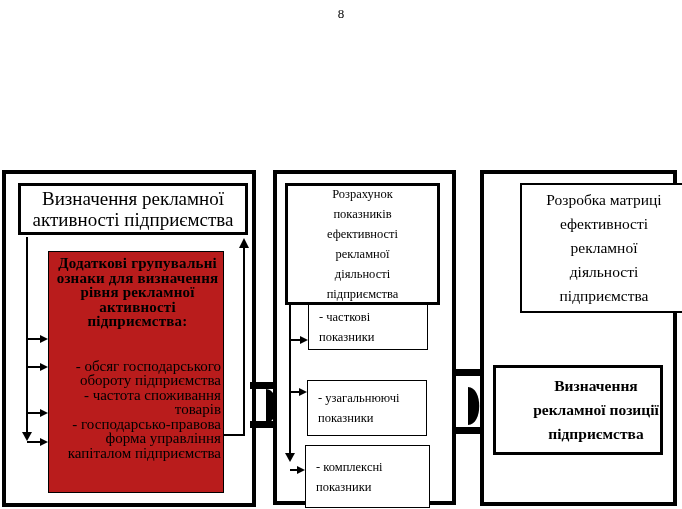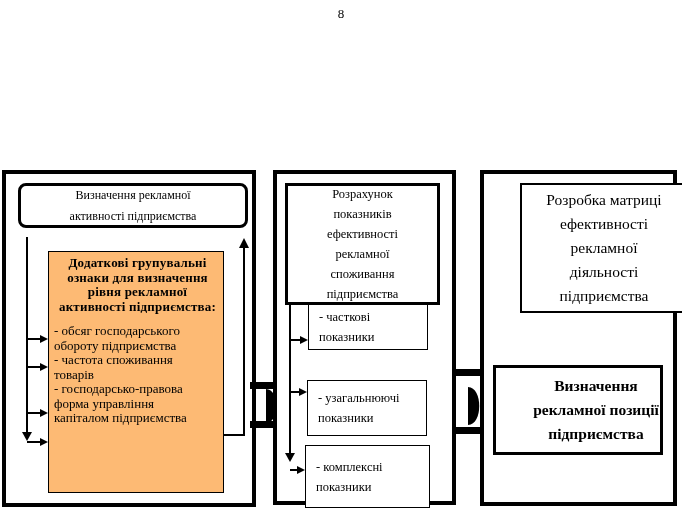--- a/index.html
+++ b/index.html
@@ -18,28 +18,28 @@
   }
   .outer{border:4px solid #000;background:#fff;}
   .box{
     background:#fff;
     display:flex;align-items:center;justify-content:center;
     text-align:center;white-space:pre-line;
   }
   .thick{border:3px solid #000;}
   .thin{border:1px solid #000;}
   .med{border:2px solid #000;}
-  .c1-title{left:18px;top:183px;width:230px;height:45px;font-size:12px;line-height:21px;border-radius:8px;}
+  .c1-title{left:18px;top:183px;width:230px;height:52px;font-size:19px;line-height:21px;}
   .c1-sub{
     left:48px;top:251px;width:176px;height:242px;
-    background:#fdba74;padding:4px 2px 0 5px;
-    font-size:13px;line-height:14.5px;
+    background:#b91c1c;padding:4px 2px 0 5px;
+    font-size:15px;line-height:14.5px;
   }
   .c1-sub .hdr{font-weight:bold;text-align:center;white-space:pre-line;letter-spacing:0.2px;}
-  .c1-sub .lst{margin-top:10px;text-align:left;}
+  .c1-sub .lst{margin-top:30px;text-align:right;}
   .c1-sub .lst div{white-space:pre-line;}
   .c2-title{left:285px;top:183px;width:155px;height:122px;font-size:12.5px;line-height:20px;}
   .c2-box{
     font-size:12.5px;line-height:20px;
     justify-content:flex-start;text-align:left;padding-left:10px;
   }
   .c2-b1{left:308px;top:304px;width:120px;height:46px;}
   .c2-b2{left:307px;top:380px;width:120px;height:56px;}
   .c2-b3{left:305px;top:445px;width:125px;height:63px;}
   .c3-top{left:520px;top:183px;width:168px;height:130px;font-size:15.5px;line-height:24px;}
@@ -112,21 +112,21 @@
       <div>- господарсько-правова
 форма управління
 капіталом підприємства</div>
     </div>
   </div>
 
   <div class="abs box thick c2-title">Розрахунок
 показників
 ефективності
 рекламної
-споживання
+діяльності
 підприємства</div>
   <div class="abs box thin c2-box c2-b1">- часткові
 показники</div>
   <div class="abs box thin c2-box c2-b2">- узагальнюючі
 показники</div>
   <div class="abs box thin c2-box c2-b3">- комплексні
 показники</div>
 
   <div class="abs box med c3-top">Розробка матриці
 ефективності

